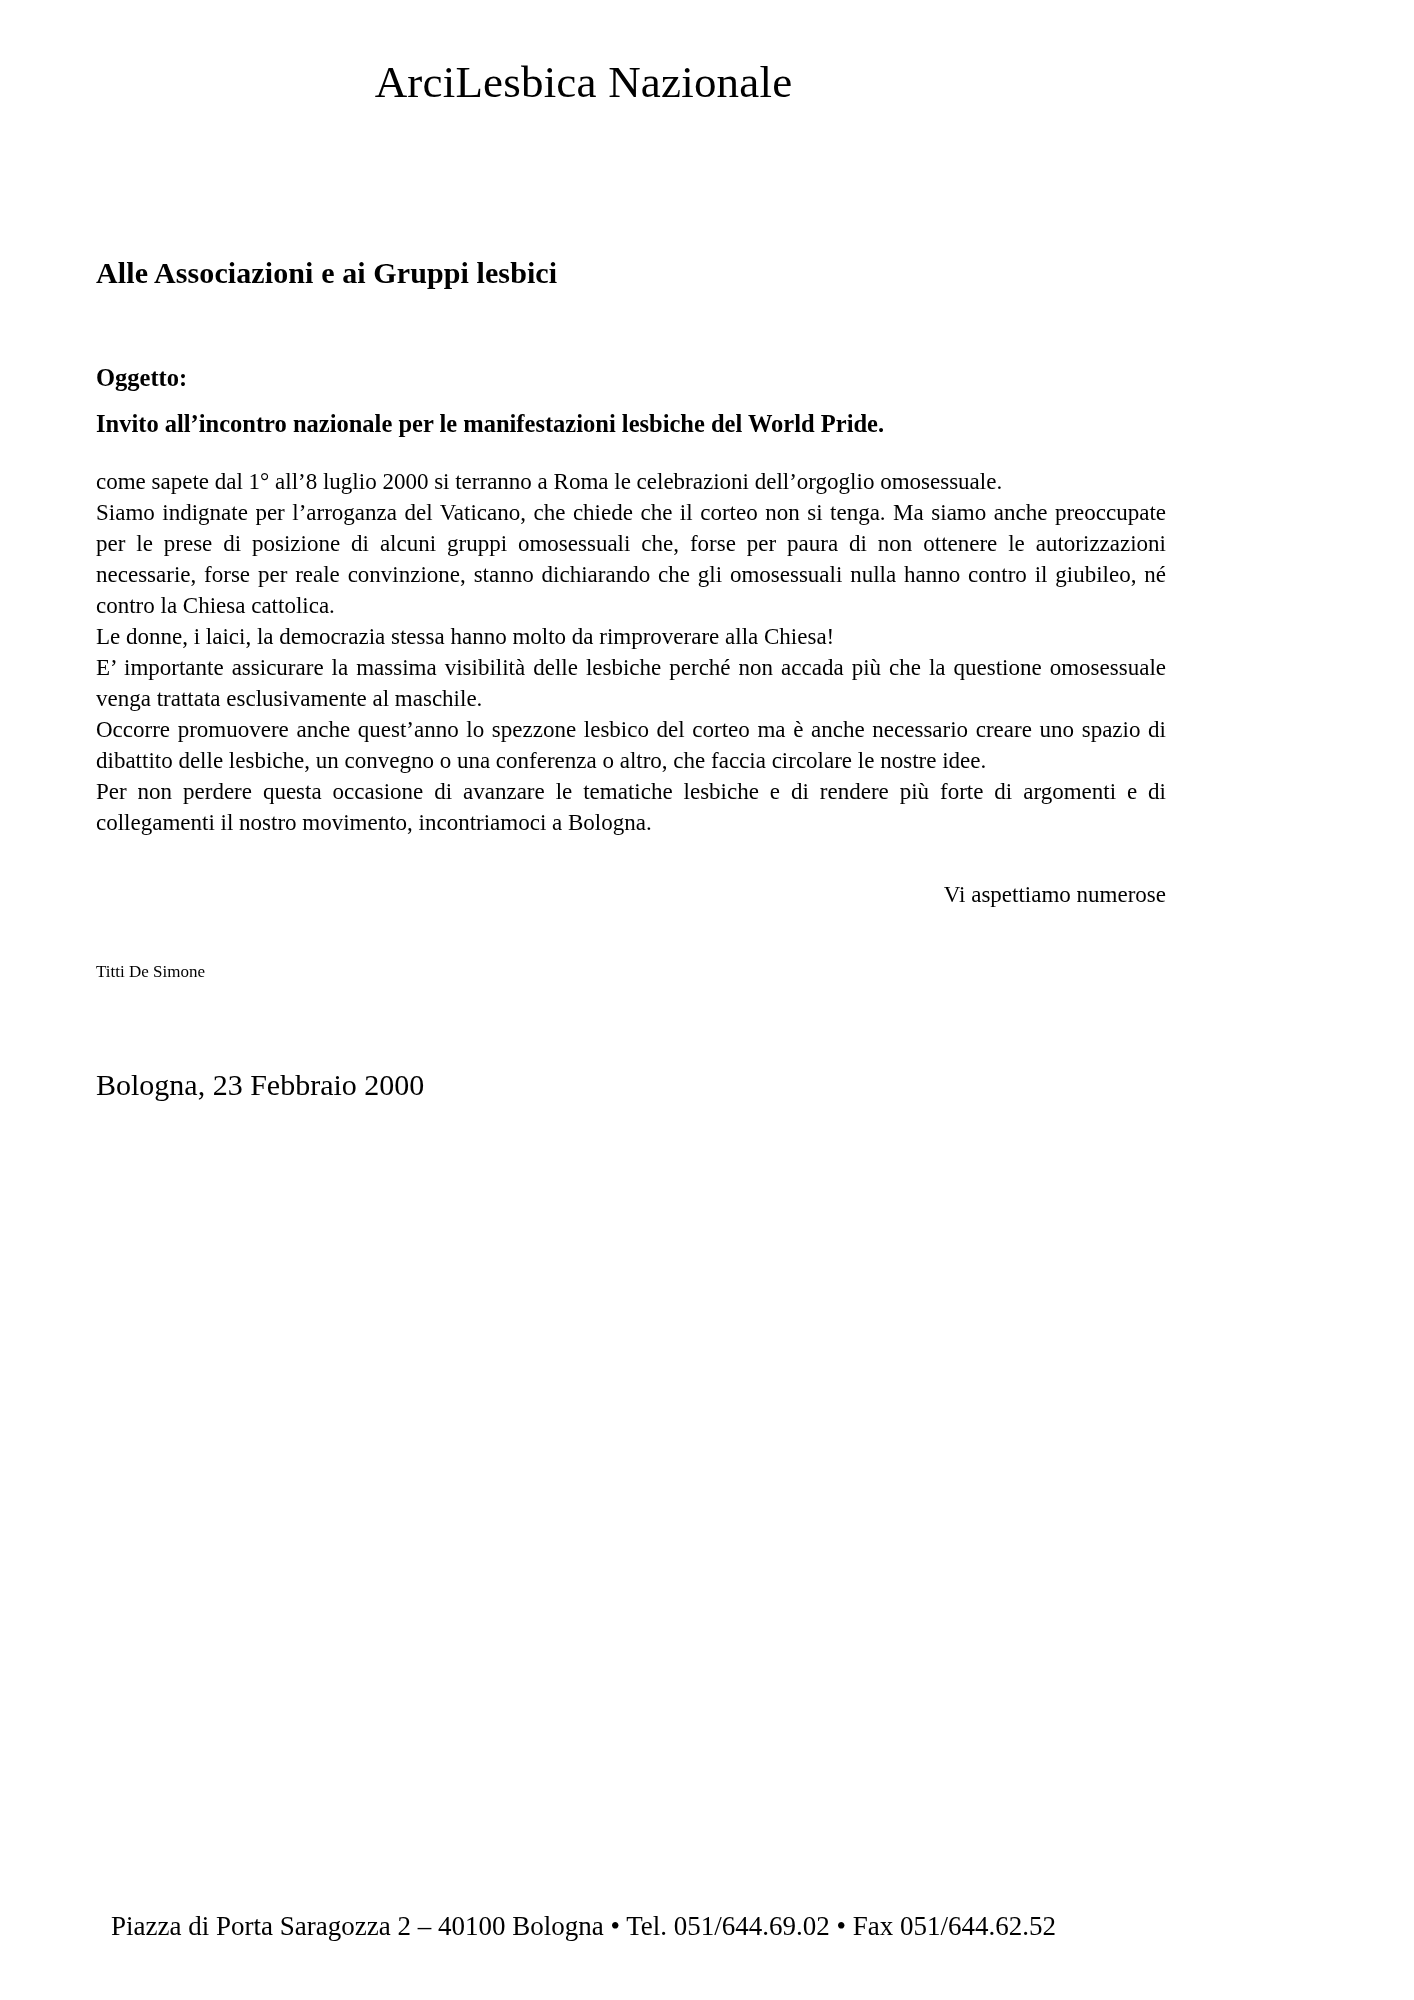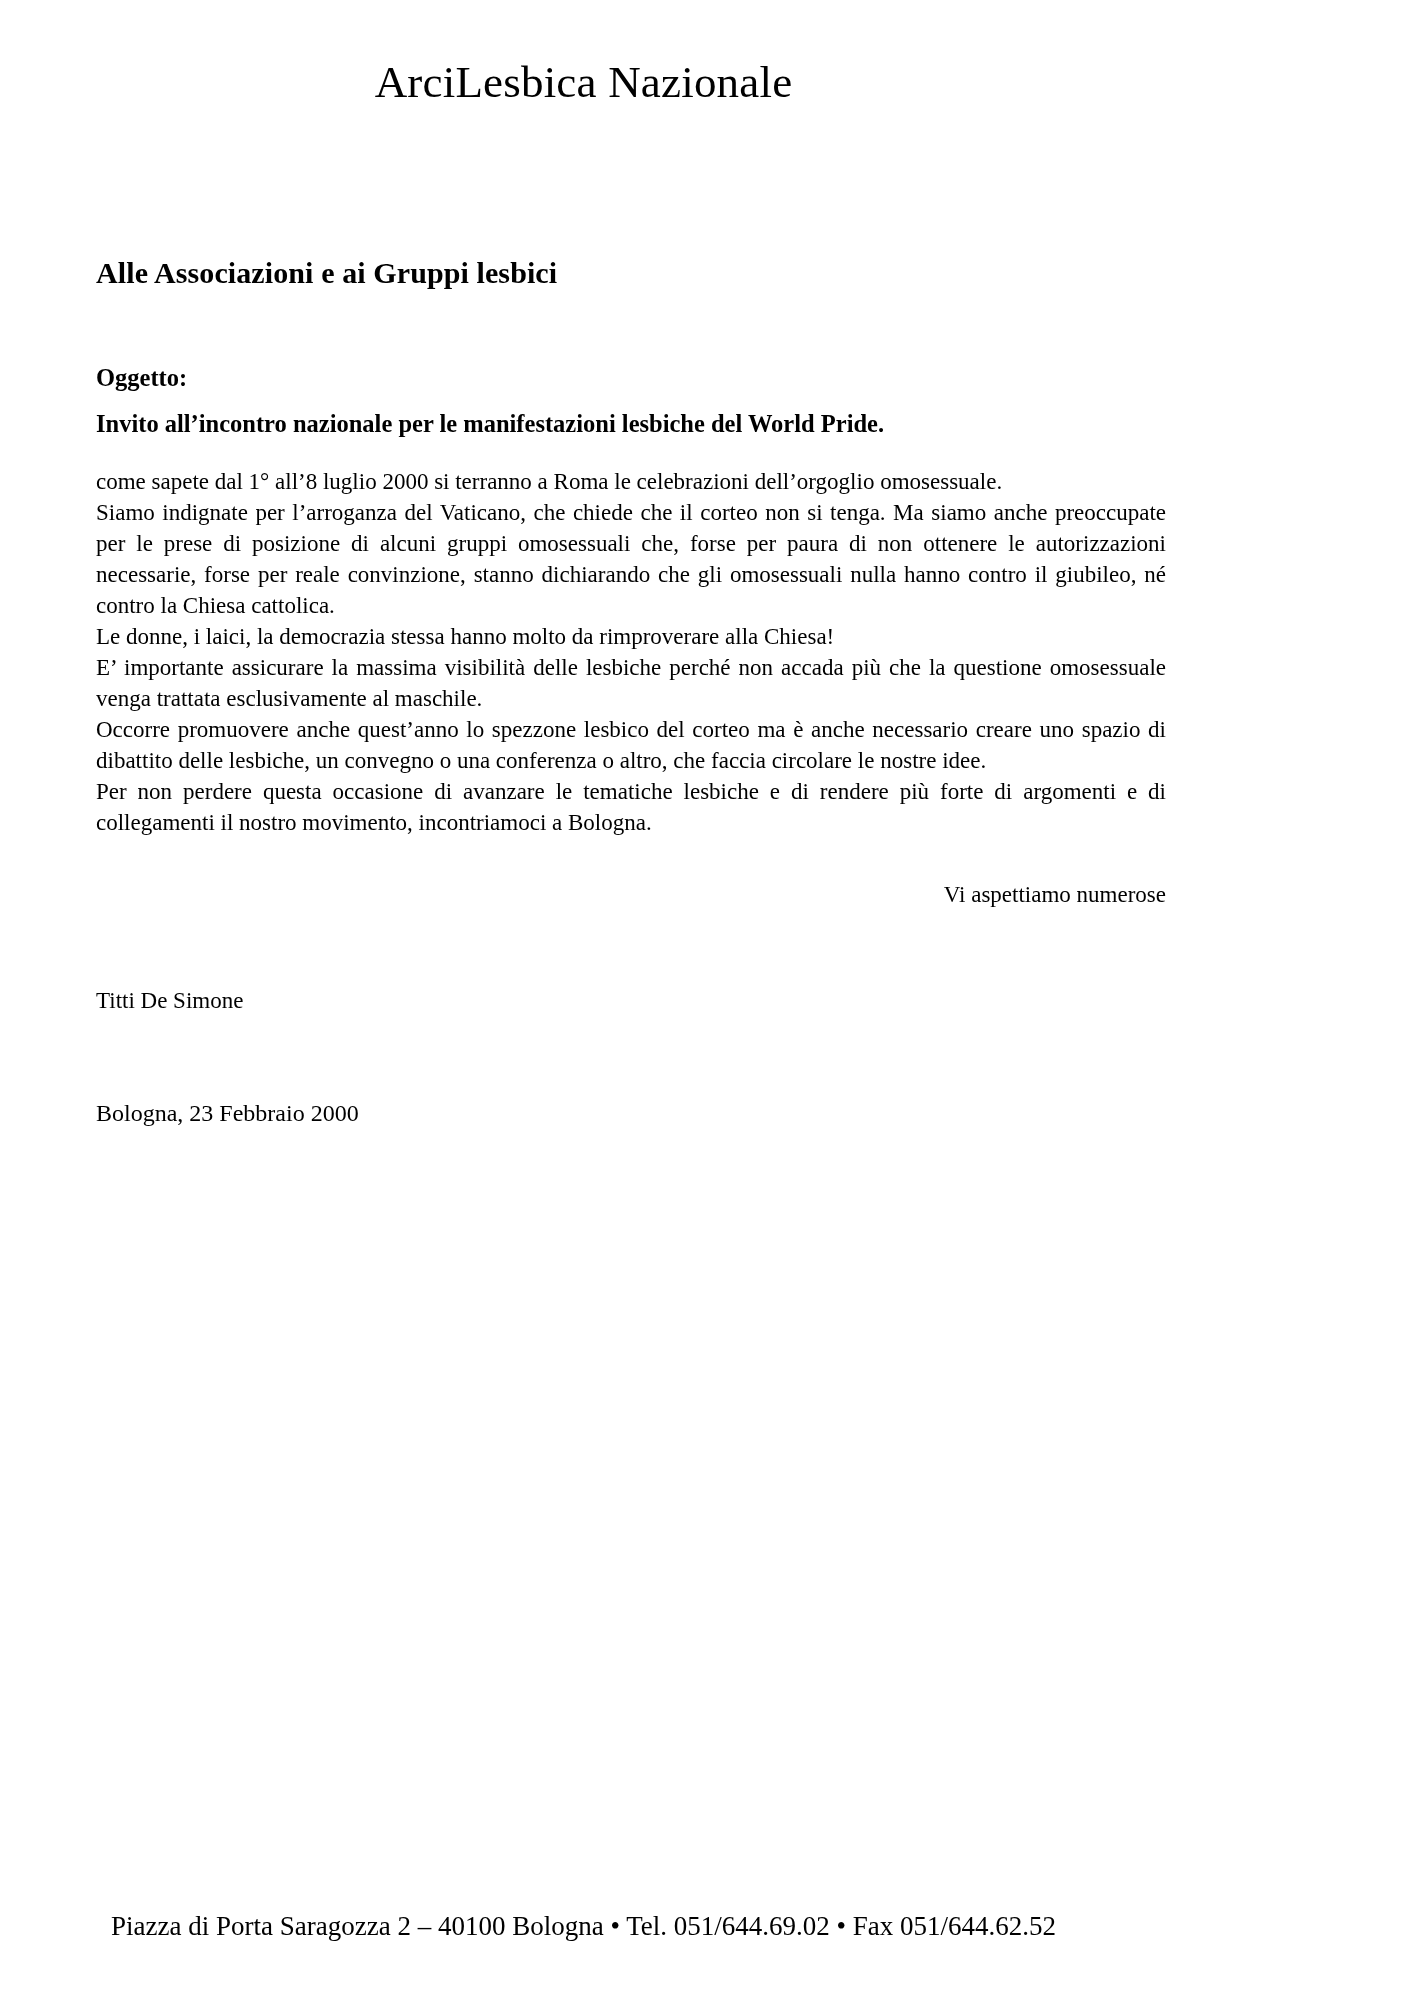--- a/index.html
+++ b/index.html
@@ -66,25 +66,25 @@
   }
   .para.tight {
     margin-top: 0;
   }
   .signoff {
     font-size: 23px;
     margin-top: 44px;
     text-align: right;
   }
   .signature {
-    font-size: 23px;
-    margin-top: 80px;
+    font-size: 17px;
+    margin-top: 54px;
   }
   .placedate {
-    font-size: 24px;
+    font-size: 30px;
     margin-top: 86px;
   }
   .footer {
     position: absolute;
     left: 0;
     right: 0;
     bottom: 58px;
     text-align: center;
     font-size: 27px;
   }

